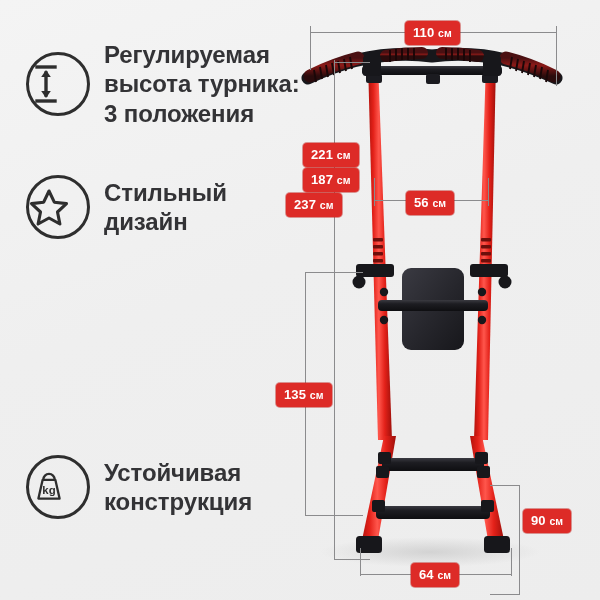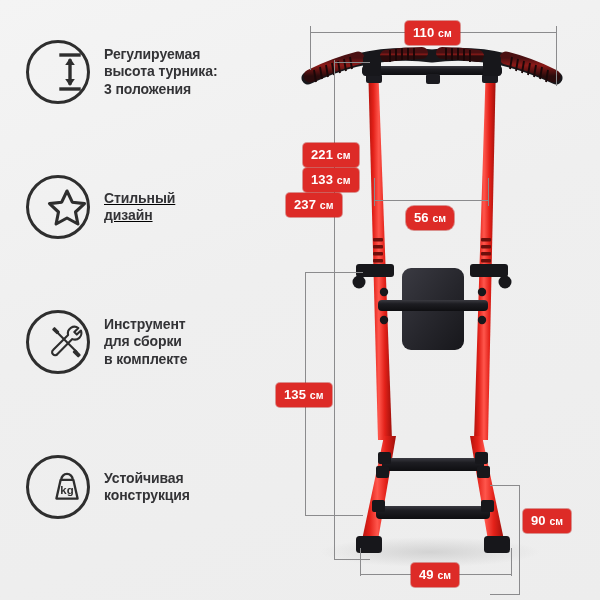--- a/index.html
+++ b/index.html
@@ -20,25 +20,25 @@
     position: absolute;
     display: flex;
     align-items: center;
     gap: 14px;
   }
   .feature-icon {
     flex: 0 0 auto;
     width: 64px; height: 64px;
     border: 3.5px solid #2e2e2e;
     border-radius: 50%;
-    display: flex; align-items: center; justify-content: flex-end;
+    display: flex; align-items: center; justify-content: flex-start;
   }
   .feature-icon svg { display:block; }
   .feature-text {
-    font-size: 14px;
+    font-size: 24px;
     font-weight: 700;
     line-height: 1.22;
     color: #333336;
     letter-spacing: -0.1px;
     white-space: pre-line;
   }
 
   
   #product { position: absolute; left: 300px; top: 0; width: 300px; height: 600px; }
 
@@ -81,50 +81,30 @@
         </g>
         <polygon points="17,6 12.2,13 21.8,13" fill="#2e2e2e"></polygon>
         <polygon points="17,34 12.2,27 21.8,27" fill="#2e2e2e"></polygon>
       </svg>
     </div>
     <div class="feature-text">Регулируемая
 высота турника:
 3 положения</div>
   </div>
 
-  <div class="feature" style="left:26px; top:175px;text-decoration:underline;">
+  <div class="feature" style="left:26px; top:175px;">
     <div class="feature-icon">
       <svg width="40" height="40" viewBox="0 0 40 40" aria-hidden="true">
         <polygon points="20,4 25.3,15.2 37.5,16.6 28.5,25 30.9,37 20,31 9.1,37 11.5,25 2.5,16.6 14.7,15.2" fill="none" stroke="#2e2e2e" stroke-width="3.1" stroke-linejoin="round"></polygon>
       </svg>
     </div>
     <div class="feature-text">Стильный
 дизайн</div>
   </div>
 
-  <div class="feature" style="left:26px; top:310px;">
-    <div class="feature-icon">
-      <svg width="42" height="42" viewBox="0 0 42 42" aria-hidden="true">
-        <g fill="none" stroke="#2e2e2e" stroke-width="2.1" stroke-linejoin="round" stroke-linecap="round">
-
-          <path d="M9.5 7.2 L13.2 10.9 L12.0 12.1 L8.3 8.4 Z"></path>
-          <path d="M12.3 11.6 L31.5 30.8"></path>
-          <path d="M30.2 29.5 L34.6 33.9 L33.2 35.3 L28.8 30.9 Z"></path>
-
-          <path d="M33.4 7.0 L29.3 11.1 L31.8 13.6 L35.9 9.5
-                   a6.6 6.6 0 0 1 -8.6 8.6 L12.5 33.0
-                   a3.0 3.0 0 1 1 -4.2 -4.2 L23.1 13.9
-                   a6.6 6.6 0 0 1 10.3 -6.9 Z"></path>
-        </g>
-      </svg>
-    </div>
-    <div class="feature-text">Инструмент
-для сборки
-в комплекте</div>
-  </div>
 
   <div class="feature" style="left:26px; top:455px;">
     <div class="feature-icon">
       <svg width="40" height="40" viewBox="0 0 40 40" aria-hidden="true">
         <path d="M14.3 12.6 a5.7 5.7 0 0 1 11.4 0" fill="none" stroke="#2e2e2e" stroke-width="2.3"></path>
         <path d="M13.6 12.9 L26.4 12.9 L30.6 31.6 L9.4 31.6 Z" fill="none" stroke="#2e2e2e" stroke-width="2.3" stroke-linejoin="round"></path>
         <text x="20" y="27.4" text-anchor="middle" font-family="Liberation Sans, sans-serif" font-size="11.4" font-weight="700" fill="#2e2e2e">kg</text>
       </svg>
     </div>
     <div class="feature-text">Устойчивая
@@ -292,42 +272,42 @@
     <span>110</span>
     <span class="u">см</span>
   </div>
 
   <div class="badge" style="left:303px; top:143px;">
     <span>221</span>
     <span class="u">см</span>
   </div>
 
   <div class="badge" style="left:303px; top:168px;">
-    <span>133</span>
+    <span>187</span>
     <span class="u">см</span>
   </div>
 
   <div class="badge" style="left:286px; top:193px;">
     <span>237</span>
     <span class="u">см</span>
   </div>
 
-  <div class="badge" style="left:406px; top:206px;border-radius:8px;">
+  <div class="badge" style="left:406px; top:191px;">
     <span>56</span>
     <span class="u">см</span>
   </div>
 
   <div class="badge" style="left:276px; top:383px;">
     <span>135</span>
     <span class="u">см</span>
   </div>
 
   <div class="badge" style="left:503px; top:509px;margin-left:20px;">
     <span>90</span>
     <span class="u">см</span>
   </div>
 
   <div class="badge" style="left:411px; top:563px;">
-    <span>49</span>
+    <span>64</span>
     <span class="u">см</span>
   </div>
 
 </div>
 
 </body></html>

